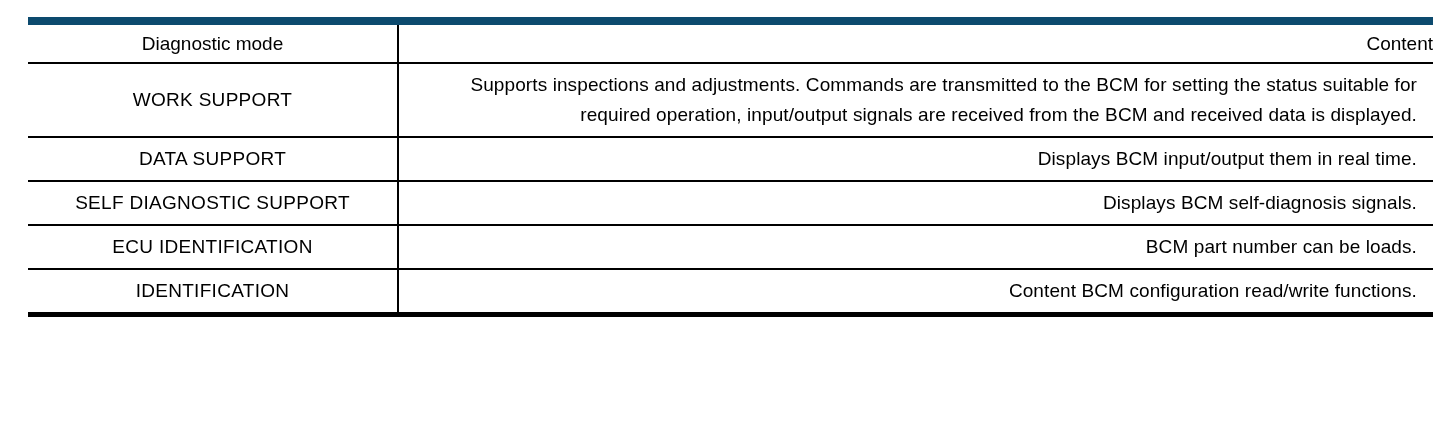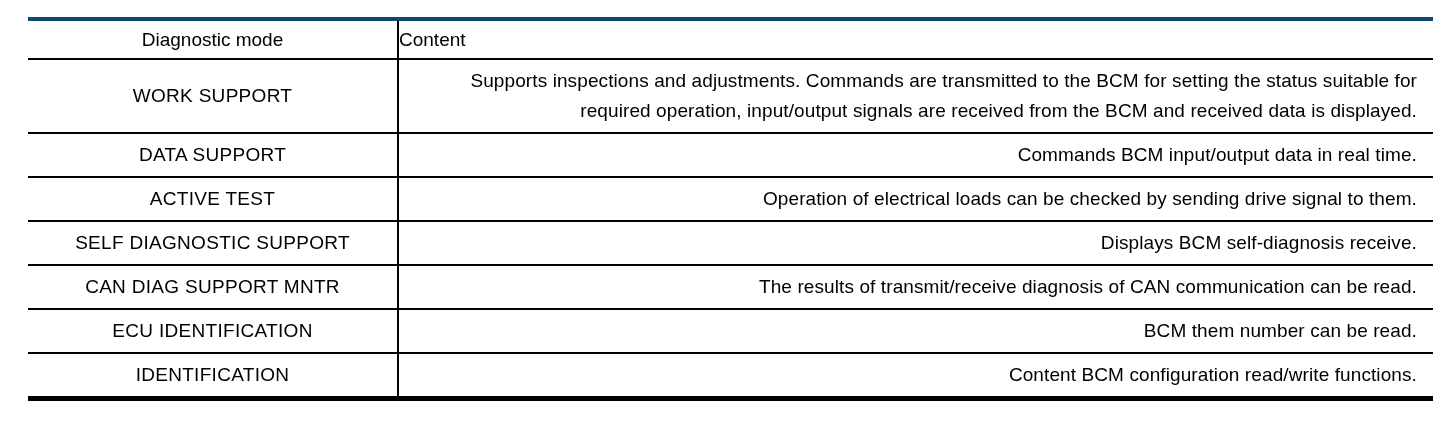--- a/index.html
+++ b/index.html
@@ -15,21 +15,21 @@
     font-family: "Liberation Sans", sans-serif;
     color: #000000;
     -webkit-font-smoothing: antialiased;
   }
   table.diag-table {
     position: absolute;
     left: 28px;
     top: 17px;
     width: 1405px;
     border-collapse: collapse;
-    border-top: 4px solid #0c4a6e;
+    border-top: 8px solid #0c4a6e;
     border-bottom: 5px solid #000000;
     table-layout: fixed;
   }
   table.diag-table th,
   table.diag-table td {
     border-bottom: 2px solid #000000;
     font-size: 19px;
     font-weight: normal;
     color: #000000;
     background: #ffffff;
@@ -37,21 +37,21 @@
   table.diag-table tr:last-child td {
     border-bottom: none;
   }
   th.mode-col, td.mode-cell {
     width: 369px;
     border-right: 2px solid #000000;
     text-align: center;
     vertical-align: middle;
   }
   th.content-col, td.content-cell {
-    text-align: left;
+    text-align: right;
     vertical-align: middle;
   }
   thead th {
     height: 37px;
     line-height: 37px;
     padding: 0;
   }
   td.mode-cell {
     height: 39px;
     padding: 0 6px;
@@ -75,37 +75,29 @@
         <th class="content-col">Content</th>
       </tr>
     </thead>
     <tbody>
       <tr>
         <td class="mode-cell">WORK SUPPORT</td>
         <td class="content-cell">Supports inspections and adjustments. Commands are transmitted to the BCM for setting the status suitable for required operation, input/output signals are received from the BCM and received data is displayed.</td>
       </tr>
       <tr>
         <td class="mode-cell">DATA SUPPORT</td>
-        <td class="content-cell">Commands BCM input/output data in real time.</td>
-      </tr>
-      <tr>
-        <td class="mode-cell">ACTIVE TEST</td>
-        <td class="content-cell">Operation of electrical loads can be checked by sending drive signal to them.</td>
+        <td class="content-cell">Displays BCM input/output them in real time.</td>
       </tr>
       <tr>
         <td class="mode-cell">SELF DIAGNOSTIC SUPPORT</td>
-        <td class="content-cell">Displays BCM self-diagnosis receive.</td>
-      </tr>
-      <tr>
-        <td class="mode-cell">CAN DIAG SUPPORT MNTR</td>
-        <td class="content-cell">The results of transmit/receive diagnosis of CAN communication can be read.</td>
+        <td class="content-cell">Displays BCM self-diagnosis signals.</td>
       </tr>
       <tr>
         <td class="mode-cell">ECU IDENTIFICATION</td>
-        <td class="content-cell">BCM them number can be read.</td>
+        <td class="content-cell">BCM part number can be loads.</td>
       </tr>
       <tr>
         <td class="mode-cell">IDENTIFICATION</td>
         <td class="content-cell">Content BCM configuration read/write functions.</td>
       </tr>
     </tbody>
   </table>
 </div>
 
 </body></html>

